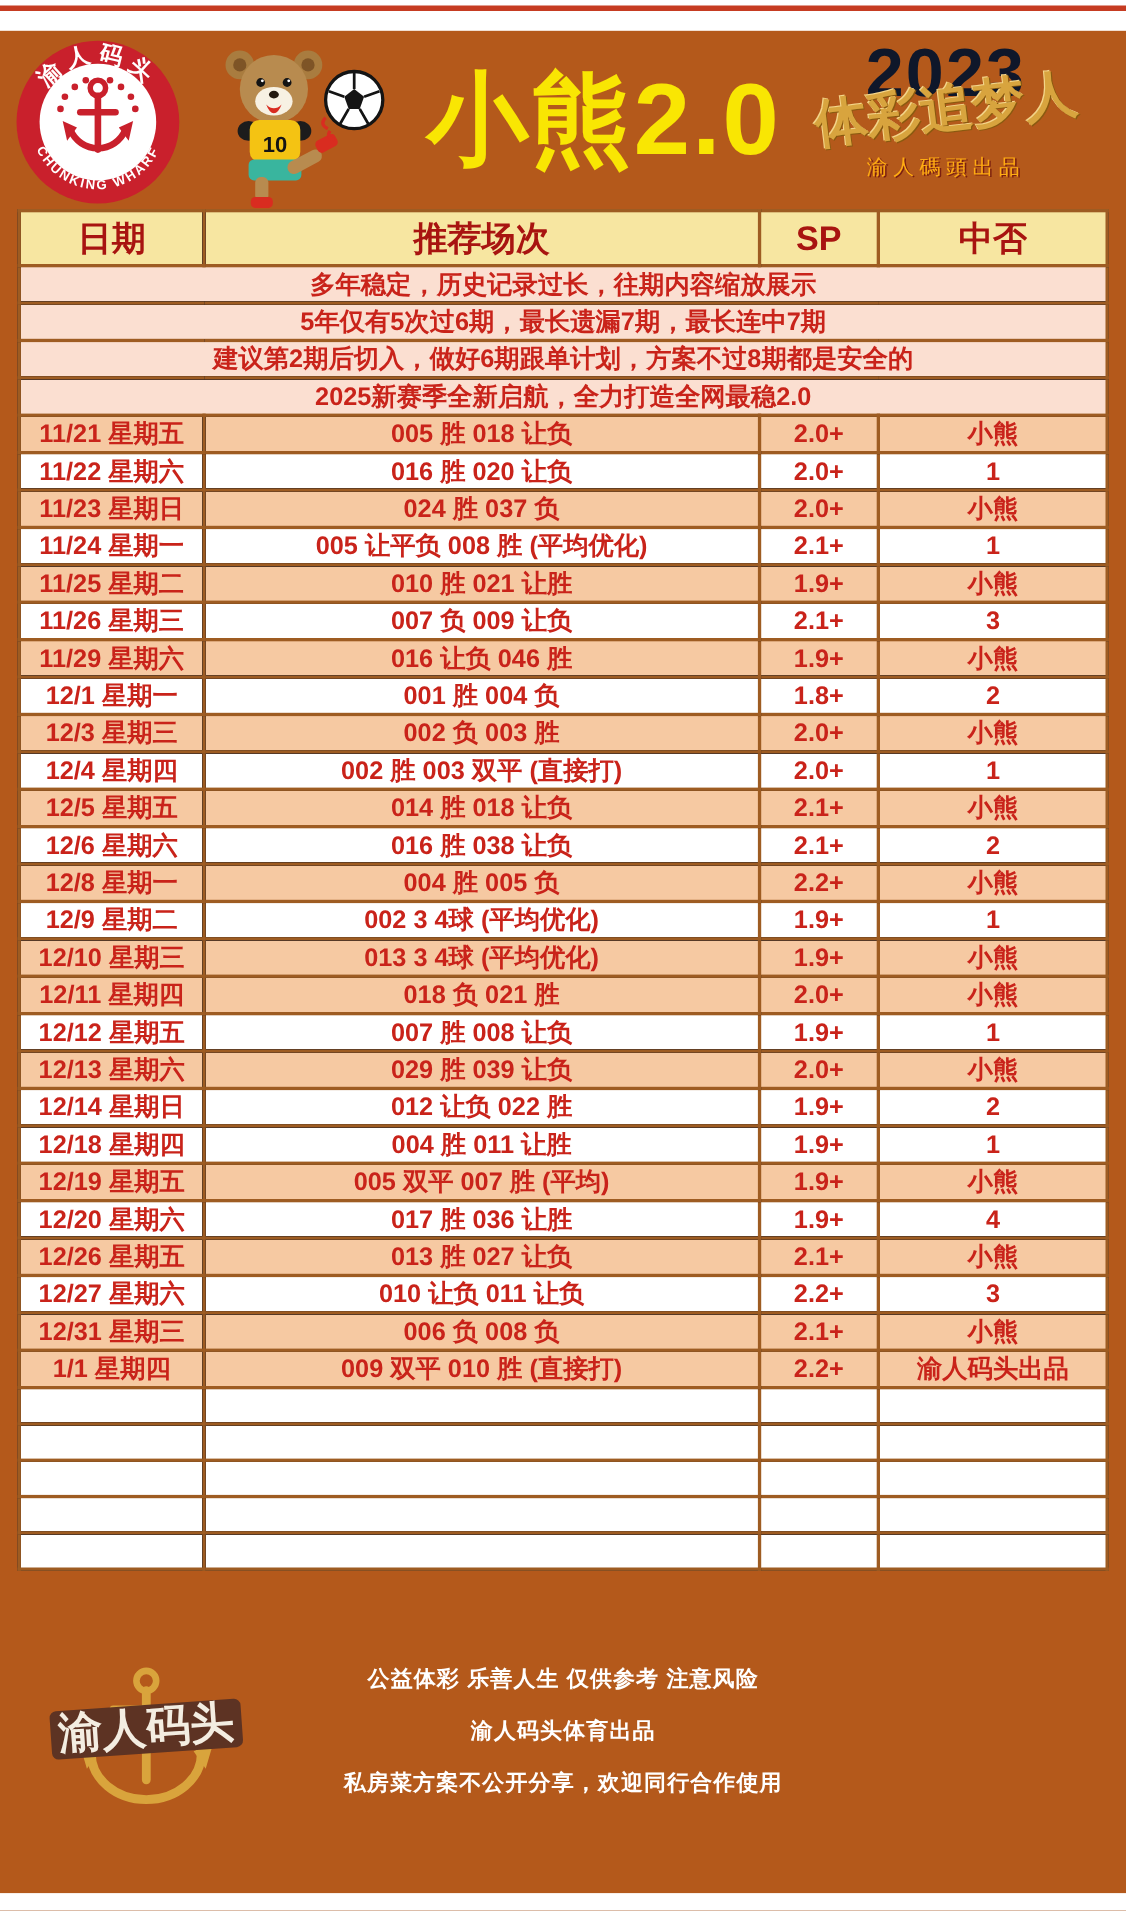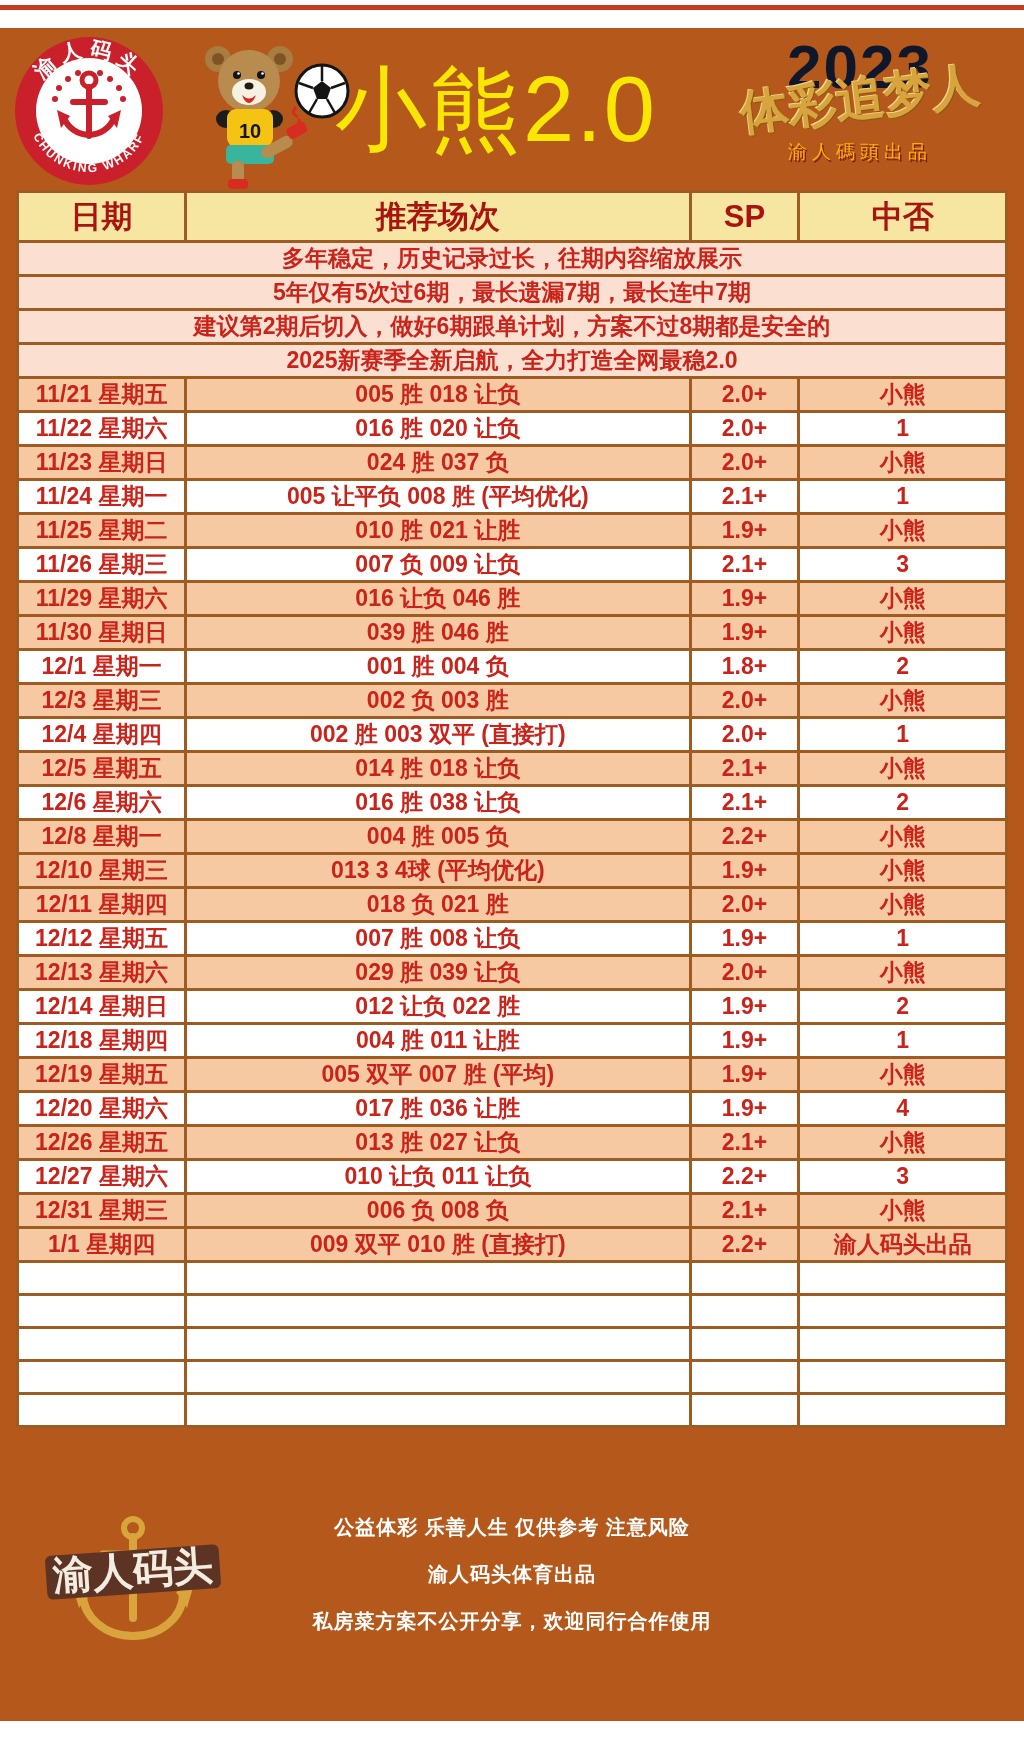--- a/index.html
+++ b/index.html
@@ -7,21 +7,21 @@
   .page { position:relative; width:1024px; height:1737px; background:#b4591b; display:flex; flex-direction:column; overflow:hidden; }
 
   .strip-top { height:28px; background:#ffffff; position:relative; flex:none; }
   .top-red-line { position:absolute; left:0; top:5px; width:100%; height:5px; background:#c63c22; }
   .strip-bottom { height:16px; background:#ffffff; flex:none; }
 
   
   .banner { height:162px; flex:none; display:flex; align-items:center; padding:0 14px; position:relative; }
   .logo-wrap { width:150px; height:150px; flex:none; margin-top:4px; }
   .mascot-wrap { width:185px; height:158px; flex:none; margin-left:6px; margin-top:6px; }
-  .title { flex:1; text-align:left; font-size:92px; font-weight:400; color:#f9e603; letter-spacing:2px; line-height:150px; margin-left:-20px; }
+  .title { flex:1; text-align:right; font-size:92px; font-weight:700; color:#f9e603; letter-spacing:2px; line-height:150px; margin-left:-20px; }
   .badge { width:300px; flex:none; position:relative; height:160px; }
   .badge-year { position:absolute; top:2px; left:50%; transform:translateX(-50%); font-size:62px; font-weight:800; color:#0f172a; letter-spacing:2px; }
   .badge-slogan { position:absolute; top:38px; left:0; width:100%; text-align:center; font-size:48px; font-weight:800; color:#d8a43e; transform:rotate(-7deg); text-shadow:1px 1px 0 #8a5a10, -1px -1px 0 #f3d489; white-space:nowrap; }
   .badge-byline { position:absolute; bottom:24px; left:0; width:100%; text-align:center; font-size:19px; font-weight:400; color:#ffac12; letter-spacing:5px; text-shadow:1.5px 1.5px 0 #7a1f10; white-space:nowrap; }
 
   
   .table-wrap { margin:0 16px; flex:none; }
   table { width:100%; border-collapse:collapse; table-layout:fixed; background:#0f172a; }
   th, td { border:3px solid #9e5c22; text-align:center; vertical-align:middle; white-space:nowrap; overflow:hidden; }
   thead th { background:#f7e6a1; color:#a81410; font-size:31px; font-weight:800; height:50px; }
@@ -195,26 +195,20 @@
       <td>007 负 009 让负</td>
       <td>2.1+</td>
       <td>3</td>
     </tr>
           <tr class="hl">
       <td>11/29 星期六</td>
       <td>016 让负 046 胜</td>
       <td>1.9+</td>
       <td>小熊</td>
     </tr>
-          <tr class="hl">
-      <td>11/30 星期日</td>
-      <td>039 胜 046 胜</td>
-      <td>1.9+</td>
-      <td>小熊</td>
-    </tr>
           <tr>
       <td>12/1 星期一</td>
       <td>001 胜 004 负</td>
       <td>1.8+</td>
       <td>2</td>
     </tr>
           <tr class="hl">
       <td>12/3 星期三</td>
       <td>002 负 003 胜</td>
       <td>2.0+</td>
@@ -236,20 +230,26 @@
       <td>12/6 星期六</td>
       <td>016 胜 038 让负</td>
       <td>2.1+</td>
       <td>2</td>
     </tr>
           <tr class="hl">
       <td>12/8 星期一</td>
       <td>004 胜 005 负</td>
       <td>2.2+</td>
       <td>小熊</td>
+    </tr>
+          <tr>
+      <td>12/9 星期二</td>
+      <td>002 3 4球 (平均优化)</td>
+      <td>1.9+</td>
+      <td>1</td>
     </tr>
           <tr class="hl">
       <td>12/10 星期三</td>
       <td>013 3 4球 (平均优化)</td>
       <td>1.9+</td>
       <td>小熊</td>
     </tr>
           <tr class="hl">
       <td>12/11 星期四</td>
       <td>018 负 021 胜</td>

